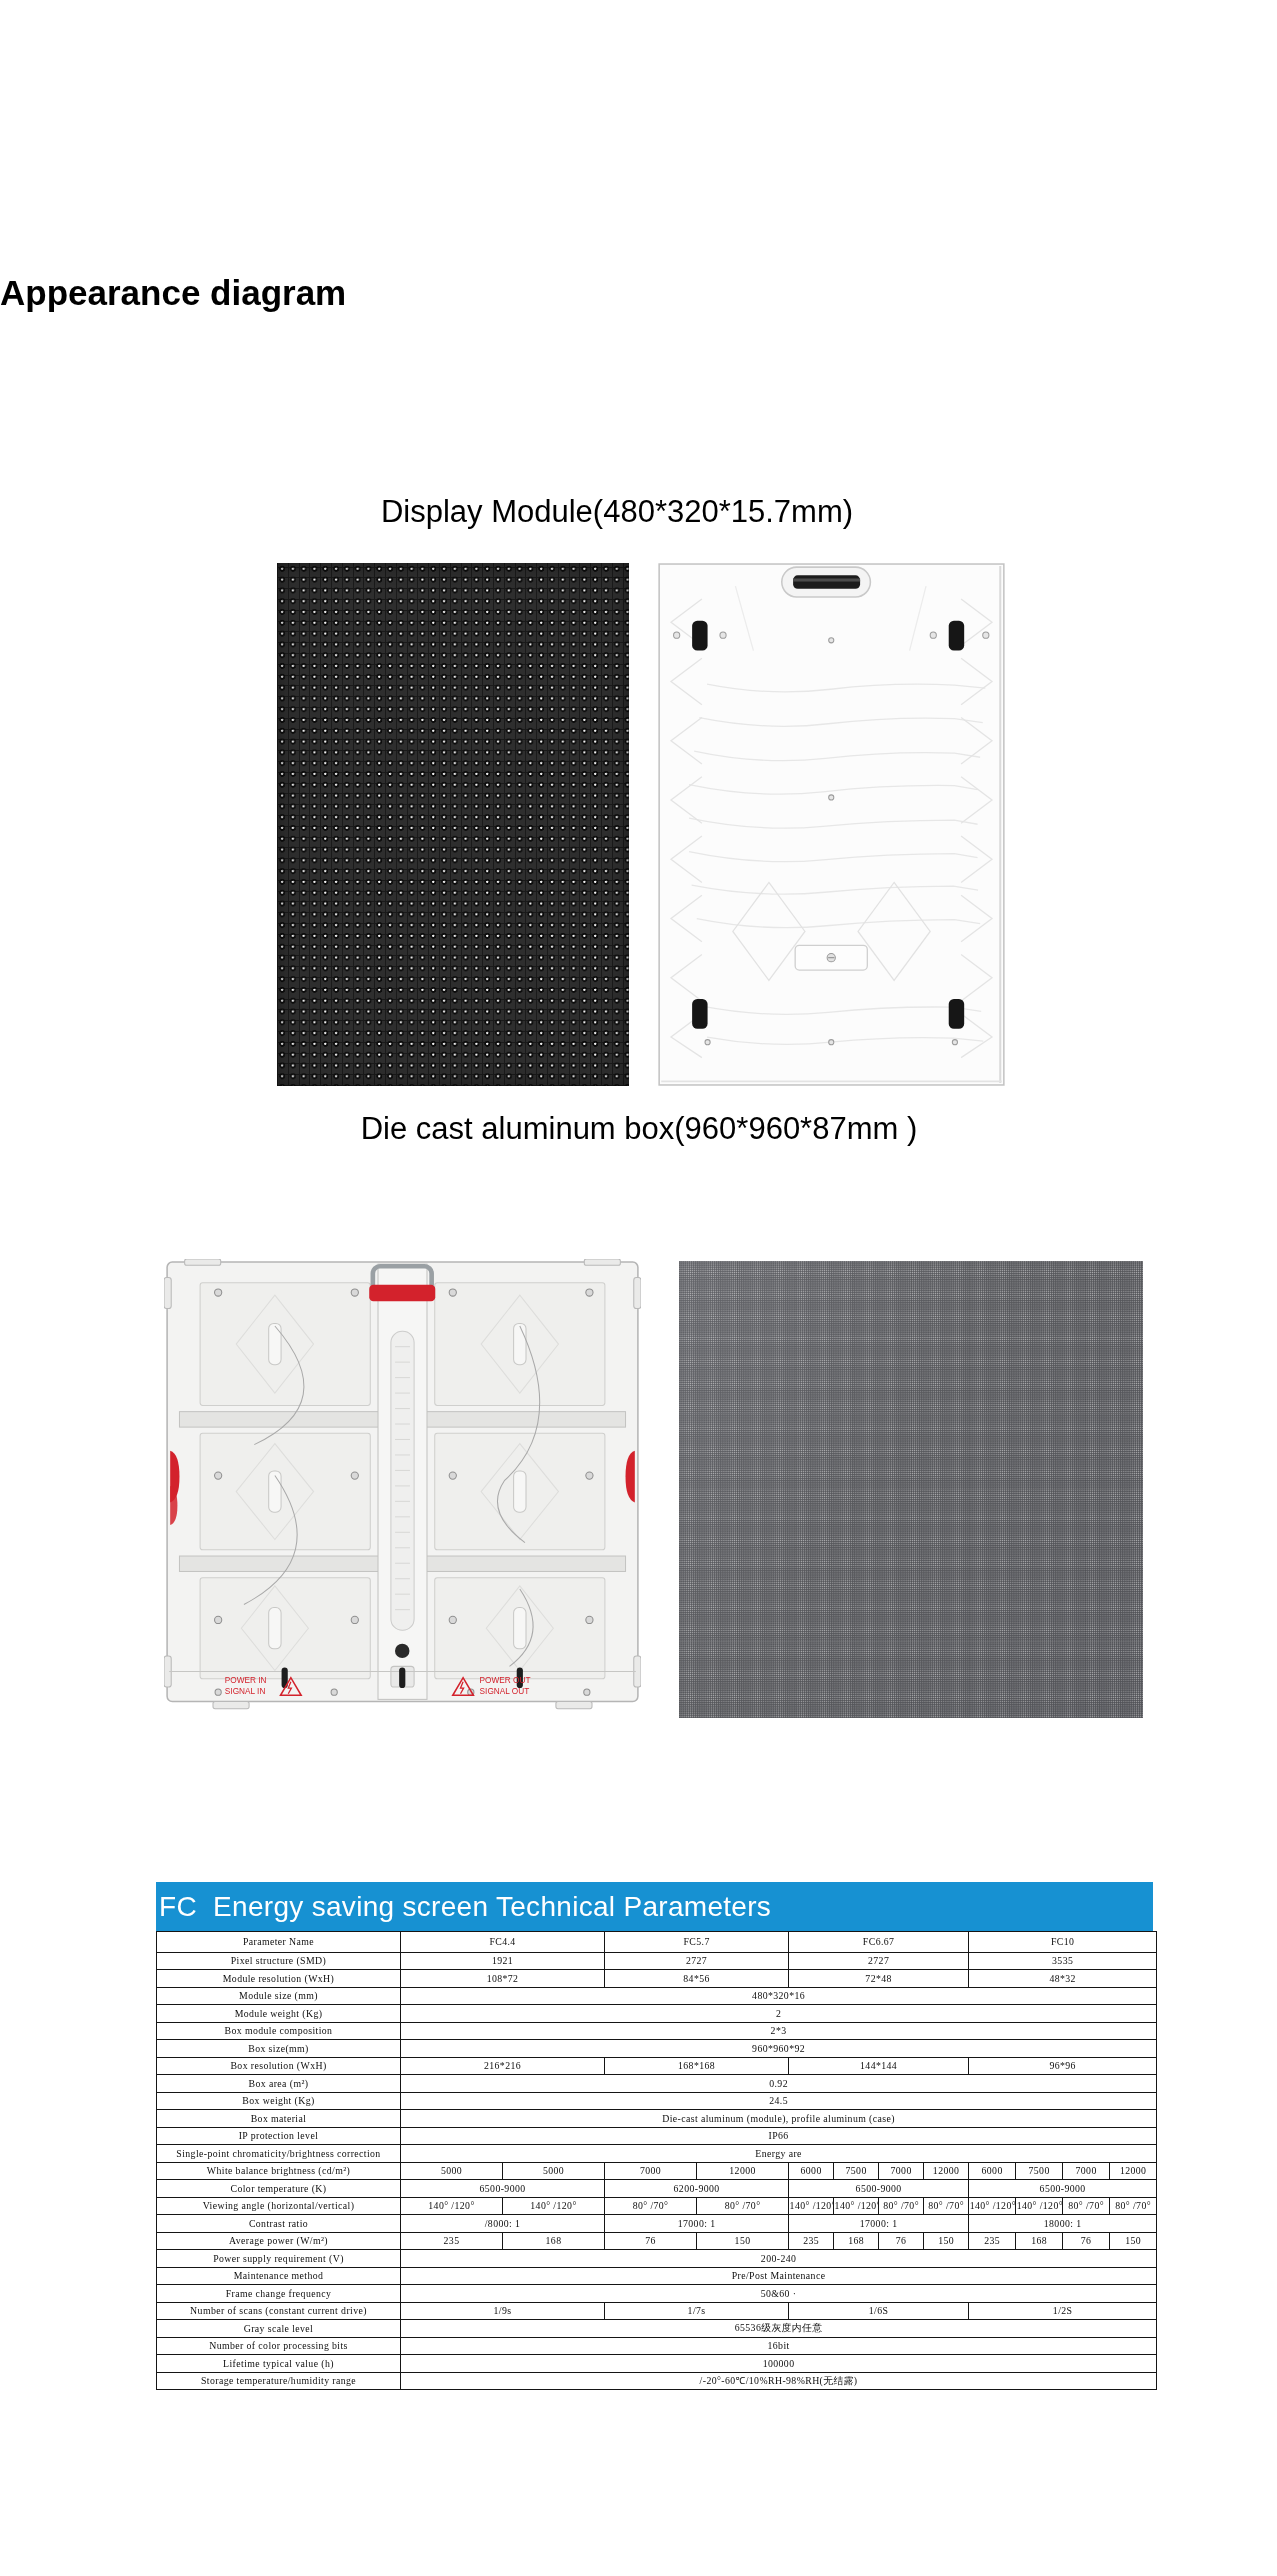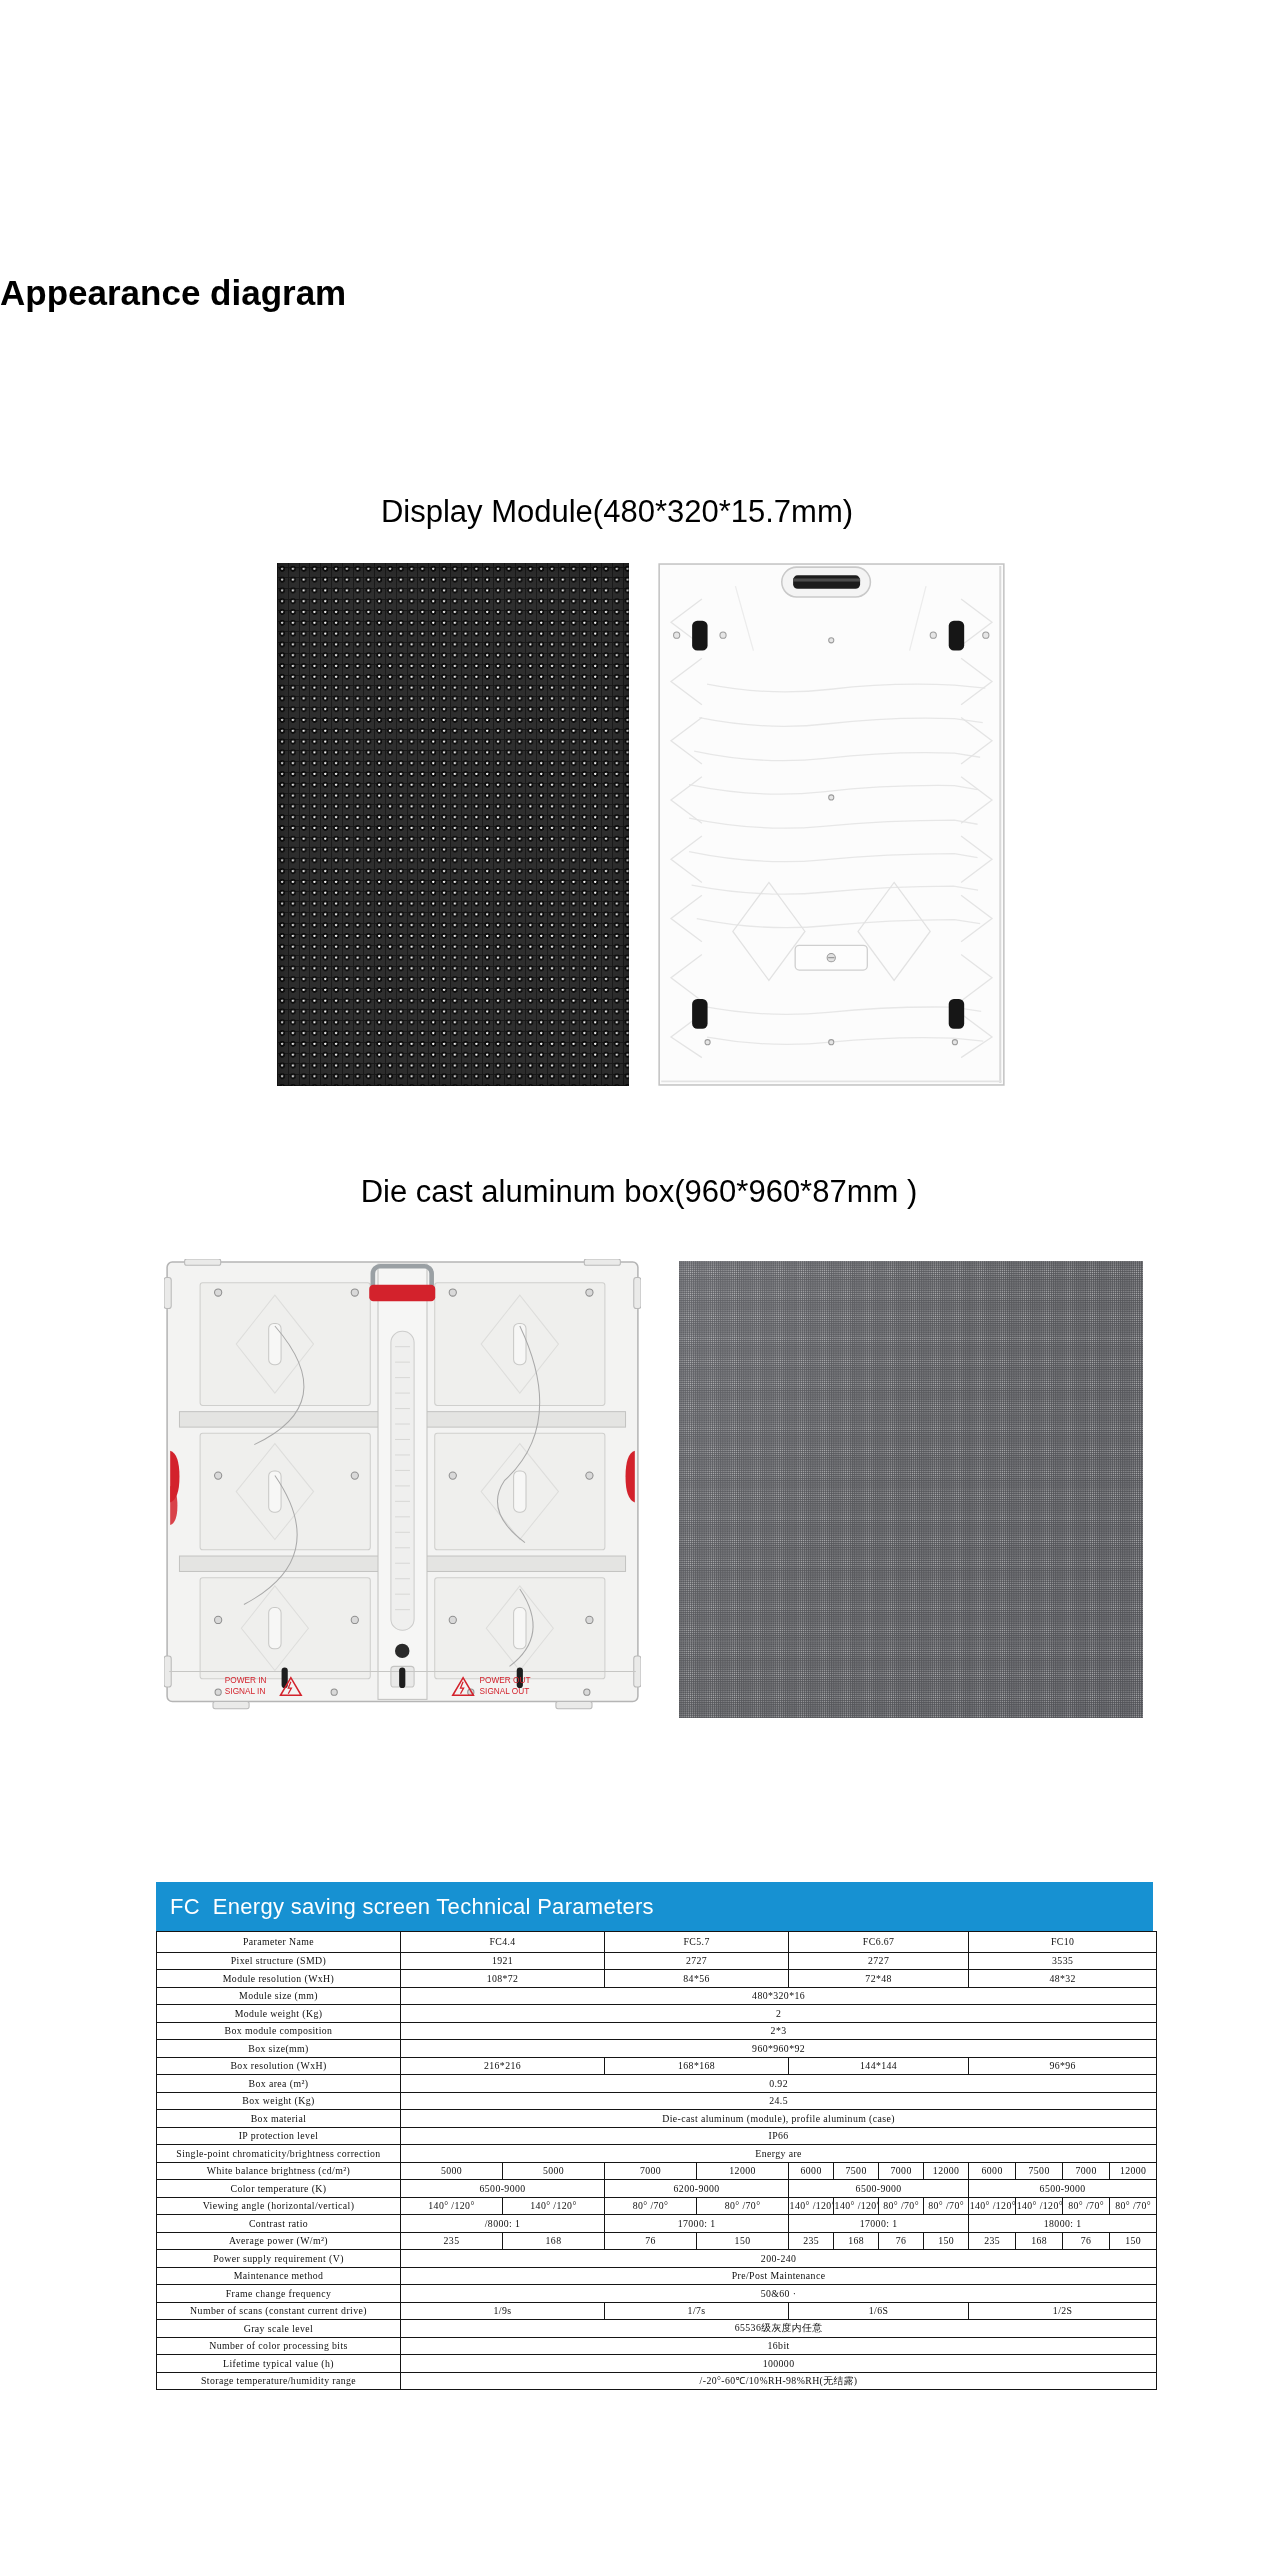--- a/index.html
+++ b/index.html
@@ -4,21 +4,21 @@
 <style>
   html,body{margin:0;padding:0;background:#ffffff;}
   #page{position:relative;width:1278px;height:2981px;background:#fff;overflow:hidden;
         font-family:"Liberation Sans",sans-serif;color:#000;}
 
   
   .h1{position:absolute;left:0;right:0;top:273px;
       font-size:35px;font-weight:bold;letter-spacing:0px;}
   .h2{position:absolute;left:0;right:0;text-align:center;font-size:31px;font-weight:400;}
   .h2.module{top:494px;transform:translateX(-22px);}
-  .h2.cabinet{top:1174px;}
+  .h2.cabinet{top:1111px;}
 
   
   .led-module{
     position:absolute;left:277px;top:563px;width:352px;height:523px;
     background-color:#2e2e2e;
     background-image:
       radial-gradient(circle at 5.2px 5.7px, #f2f2f2 0.9px, rgba(0,0,0,0) 1.4px),
       radial-gradient(circle at 5.2px 5.7px, #0b0b0b 2.7px, rgba(0,0,0,0) 3.2px),
       repeating-linear-gradient(90deg, #1a1a1a 0 1px, rgba(0,0,0,0) 1px 10.8px),
       repeating-linear-gradient(0deg, #1a1a1a 0 1px, rgba(0,0,0,0) 1px 10.8px);
@@ -36,21 +36,21 @@
       repeating-linear-gradient(0deg, rgba(255,255,255,.05) 0 0.5px, rgba(0,0,0,0) 0.5px 76px),
       linear-gradient(125deg, #64656a 0%, #57585c 45%, #525358 100%);
     background-size:2.1px 2.1px,auto,auto,auto;
   }
 
   .photo-svg{position:absolute;}
 
   
   .table-wrap{position:absolute;left:156px;top:1882px;width:997px;}
   .table-bar{height:49px;display:flex;align-items:center;background:#1791d2;}
-  .table-bar .bar-title{color:#fff;font-size:22px;font-weight:400;padding-left:14px;
+  .table-bar .bar-title{color:#fff;font-size:28px;font-weight:400;padding-left:3px;
                         white-space:pre;letter-spacing:0.3px;}
   table.spec{border-collapse:collapse;table-layout:fixed;width:997px;
              font-family:"Liberation Serif",serif;}
   table.spec td{
       border-left:1px solid #151515;border-right:1px solid #151515;
       border-top:1.5px solid #151515;border-bottom:1.5px solid #151515;
       height:16.5px;padding:0 0.5px;font-size:9.8px;letter-spacing:0.4px;
       text-align:center;vertical-align:middle;white-space:nowrap;overflow:hidden;color:#0d0d0d;}
   table.spec{border:1.5px solid #151515;}
   table.spec tr:first-child td{height:19.6px;}

